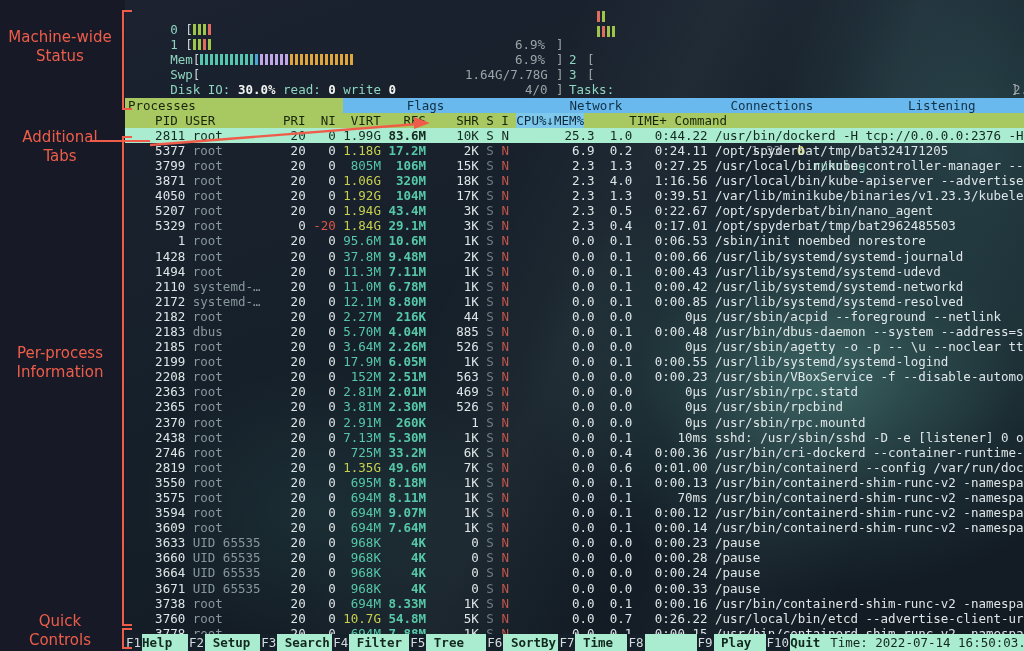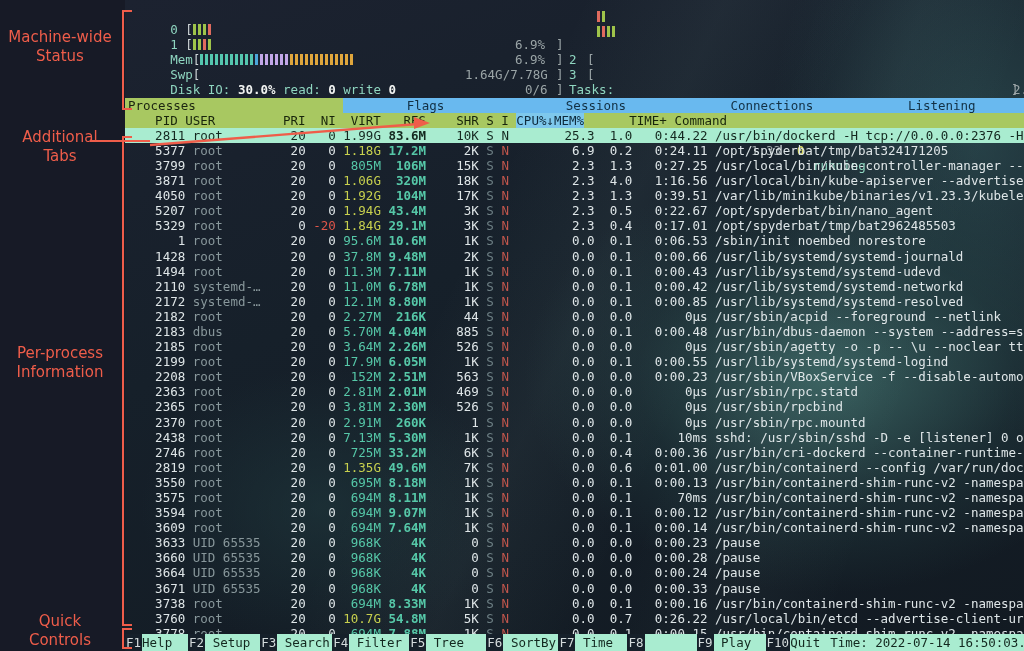--- a/index.html
+++ b/index.html
@@ -84,21 +84,21 @@
   .c-cpu{color:#dfe6e8;margin-left:48px;}
   .c-mem{color:#dfe6e8;}
   .c-time{color:#dfe6e8;}
   .c-cmd{color:#dfe6e8;}
 
   
   .footer{position:absolute;left:0;bottom:0;width:899px;height:17px;
           line-height:17px;white-space:pre;font-size:12.5px;z-index:3;
           background:#1a2732;display:flex;align-items:stretch;}
   .fk{background:#16202a;color:#d5dcdd;padding:0 1px;}
-  .flab{background:#a9ecd0;color:#13281f;}
+  .flab{background:#a9ecd0;color:#13281f;font-weight:bold;}
   .ftime{background:#a9ecd0;color:#13281f;flex:1;text-align:right;padding-right:2px;}
 </style>
 </head>
 <body>
 
 <div id="annotations">
     <div class="anno" style="top: 28px;">
       <div>Machine-wide</div>
       <div>Status</div>
     </div>
@@ -138,40 +138,40 @@
       <span class="pct" style="left:340px">1.64G/7.78G</span><span class="pct brk" style="left:431px">]</span>
       <span class="pct" style="left:444px;color:#8fd6c0;">Tasks:</span>
       <span class="pct hl" style="left:500px">99</span>
       <span class="pct dim" style="left:525px">645 thr,</span>
       <span class="pct dim" style="left:595px">138 kthr;</span>
       <span class="pct" style="left:672px;color:#d6d86a;font-weight:bold">0</span>
       <span class="pct" style="left:688px;color:#8fd6c0;">running</span>
     </div>
     <div class="mrow">
       <span class="lbl">Swp</span><span class="brk">[</span><span class="bar"><i style="background:transparent"></i><i style="background:transparent"></i><i style="background:transparent"></i><i style="background:transparent"></i><i style="background:transparent"></i><i style="background:transparent"></i><i style="background:transparent"></i><i style="background:transparent"></i><i style="background:transparent"></i><i style="background:transparent"></i><i style="background:transparent"></i><i style="background:transparent"></i><i style="background:transparent"></i><i style="background:transparent"></i><i style="background:transparent"></i><i style="background:transparent"></i><i style="background:transparent"></i><i style="background:transparent"></i><i style="background:transparent"></i><i style="background:transparent"></i><i style="background:transparent"></i><i style="background:transparent"></i><i style="background:transparent"></i><i style="background:transparent"></i><i style="background:transparent"></i><i style="background:transparent"></i><i style="background:transparent"></i><i style="background:transparent"></i><i style="background:transparent"></i><i style="background:transparent"></i><i style="background:transparent"></i><i style="background:transparent"></i><i style="background:transparent"></i><i style="background:transparent"></i><i style="background:transparent"></i><i style="background:transparent"></i><i style="background:transparent"></i><i style="background:transparent"></i><i style="background:transparent"></i><i style="background:transparent"></i><i style="background:transparent"></i><i style="background:transparent"></i><i style="background:transparent"></i><i style="background:transparent"></i><i style="background:transparent"></i><i style="background:transparent"></i><i style="background:transparent"></i><i style="background:transparent"></i><i style="background:transparent"></i><i style="background:transparent"></i><i style="background:transparent"></i><i style="background:transparent"></i><i style="background:transparent"></i><i style="background:transparent"></i><i style="background:transparent"></i><i style="background:transparent"></i><i style="background:transparent"></i><i style="background:transparent"></i><i style="background:transparent"></i><i style="background:transparent"></i><i style="background:transparent"></i><i style="background:transparent"></i><i style="background:transparent"></i></span>
-      <span class="pct" style="left:400px">0/6</span><span class="pct brk" style="left:431px">]</span>
+      <span class="pct" style="left:400px">4/0</span><span class="pct brk" style="left:431px">]</span>
       <span class="pct" style="left:444px;color:#8fd6c0;">Load average:</span>
       <span class="pct hl" style="left:544px">1.51</span>
       <span class="pct hl" style="left:585px">1.08</span>
       <span class="pct" style="left:626px;color:#9aa4a6">1.33</span>
     </div>
     <div class="mrow">
       <span class="lbl">Disk IO:</span><span> </span><span class="hl">30.0%</span><span class="grn"> </span><span class="grn">read:</span><span class="hl"> </span><span class="hl">0</span><span class="grn"> </span><span class="grn">write</span><span class="hl"> </span><span class="hl">0</span>
       <span class="pct" style="left:444px;color:#8fd6c0;">Uptime:</span>
       <span class="pct hl" style="left:510px">0:12:44.587004</span>
     </div>
     <div class="mrow">
       <span class="lbl">Network:</span><span> </span><span class="grn">rx:</span><span> </span><span class="hl">0.0b/s</span><span class="grn"> </span><span class="grn">write:</span><span> </span><span class="hl">0.0b/s</span><span class="grn"> </span><span class="grn">(0/0 reads/writes)</span>
     </div>
   </div>
 
   <div class="tabbar" id="tabbar">
       <div class="tab active" style="width: 216px;"><span>Processes</span></div>
       <div class="tab" style="width: 165px;"><span>Flags</span></div>
-      <div class="tab" style="width: 177px;"><span>Sessions</span></div>
+      <div class="tab" style="width: 177px;"><span>Network</span></div>
       <div class="tab" style="width: 176px;"><span>Connections</span></div>
       <div class="tab" style="width: 165px;"><span>Listening</span></div>
     </div>
 
   <div class="colhdr"><span>    PID USER         PRI  NI  VIRT   RES    SHR S I </span><span class="sortcol">CPU%↓MEM%</span><span>      TIME+ Command                                                  </span></div>
 
   <div id="rows">
       <div class="prow sel"><span class="c c-pid">    2811</span> <span class="c c-user">root      </span>  <span class="c c-pri"> 20</span> <span class="c c-pri">  0</span> <span class="c c-virt">1.99G</span> <span class="c c-res">83.6M</span>  <span class="c c-shr">  10K</span> <span class="c c-s">S</span> <span class="c c-n">N</span> <span class="c c-cpu">25.3</span>  <span class="c c-mem">1.0</span> <span class="c c-time">  0:44.22</span> <span class="c c-cmd">/usr/bin/dockerd -H tcp://0.0.0.0:2376 -H unix:///var/run/…</span></div>
       <div class="prow"><span class="c c-pid">    5377</span> <span class="c c-user">root      </span>  <span class="c c-pri"> 20</span> <span class="c c-pri">  0</span> <span class="c c-virt-big">1.18G</span> <span class="c c-res">17.2M</span>  <span class="c c-shr">   2K</span> <span class="c c-s">S</span> <span class="c c-n">N</span> <span class="c c-cpu"> 6.9</span>  <span class="c c-mem">0.2</span> <span class="c c-time">  0:24.11</span> <span class="c c-cmd">/opt/spyderbat/tmp/bat324171205</span></div>
       <div class="prow"><span class="c c-pid">    3799</span> <span class="c c-user">root      </span>  <span class="c c-pri"> 20</span> <span class="c c-pri">  0</span> <span class="c c-virt"> 805M</span> <span class="c c-res"> 106M</span>  <span class="c c-shr">  15K</span> <span class="c c-s">S</span> <span class="c c-n">N</span> <span class="c c-cpu"> 2.3</span>  <span class="c c-mem">1.3</span> <span class="c c-time">  0:27.25</span> <span class="c c-cmd">/usr/local/bin/kube-controller-manager --allocate-node-cid…</span></div>

